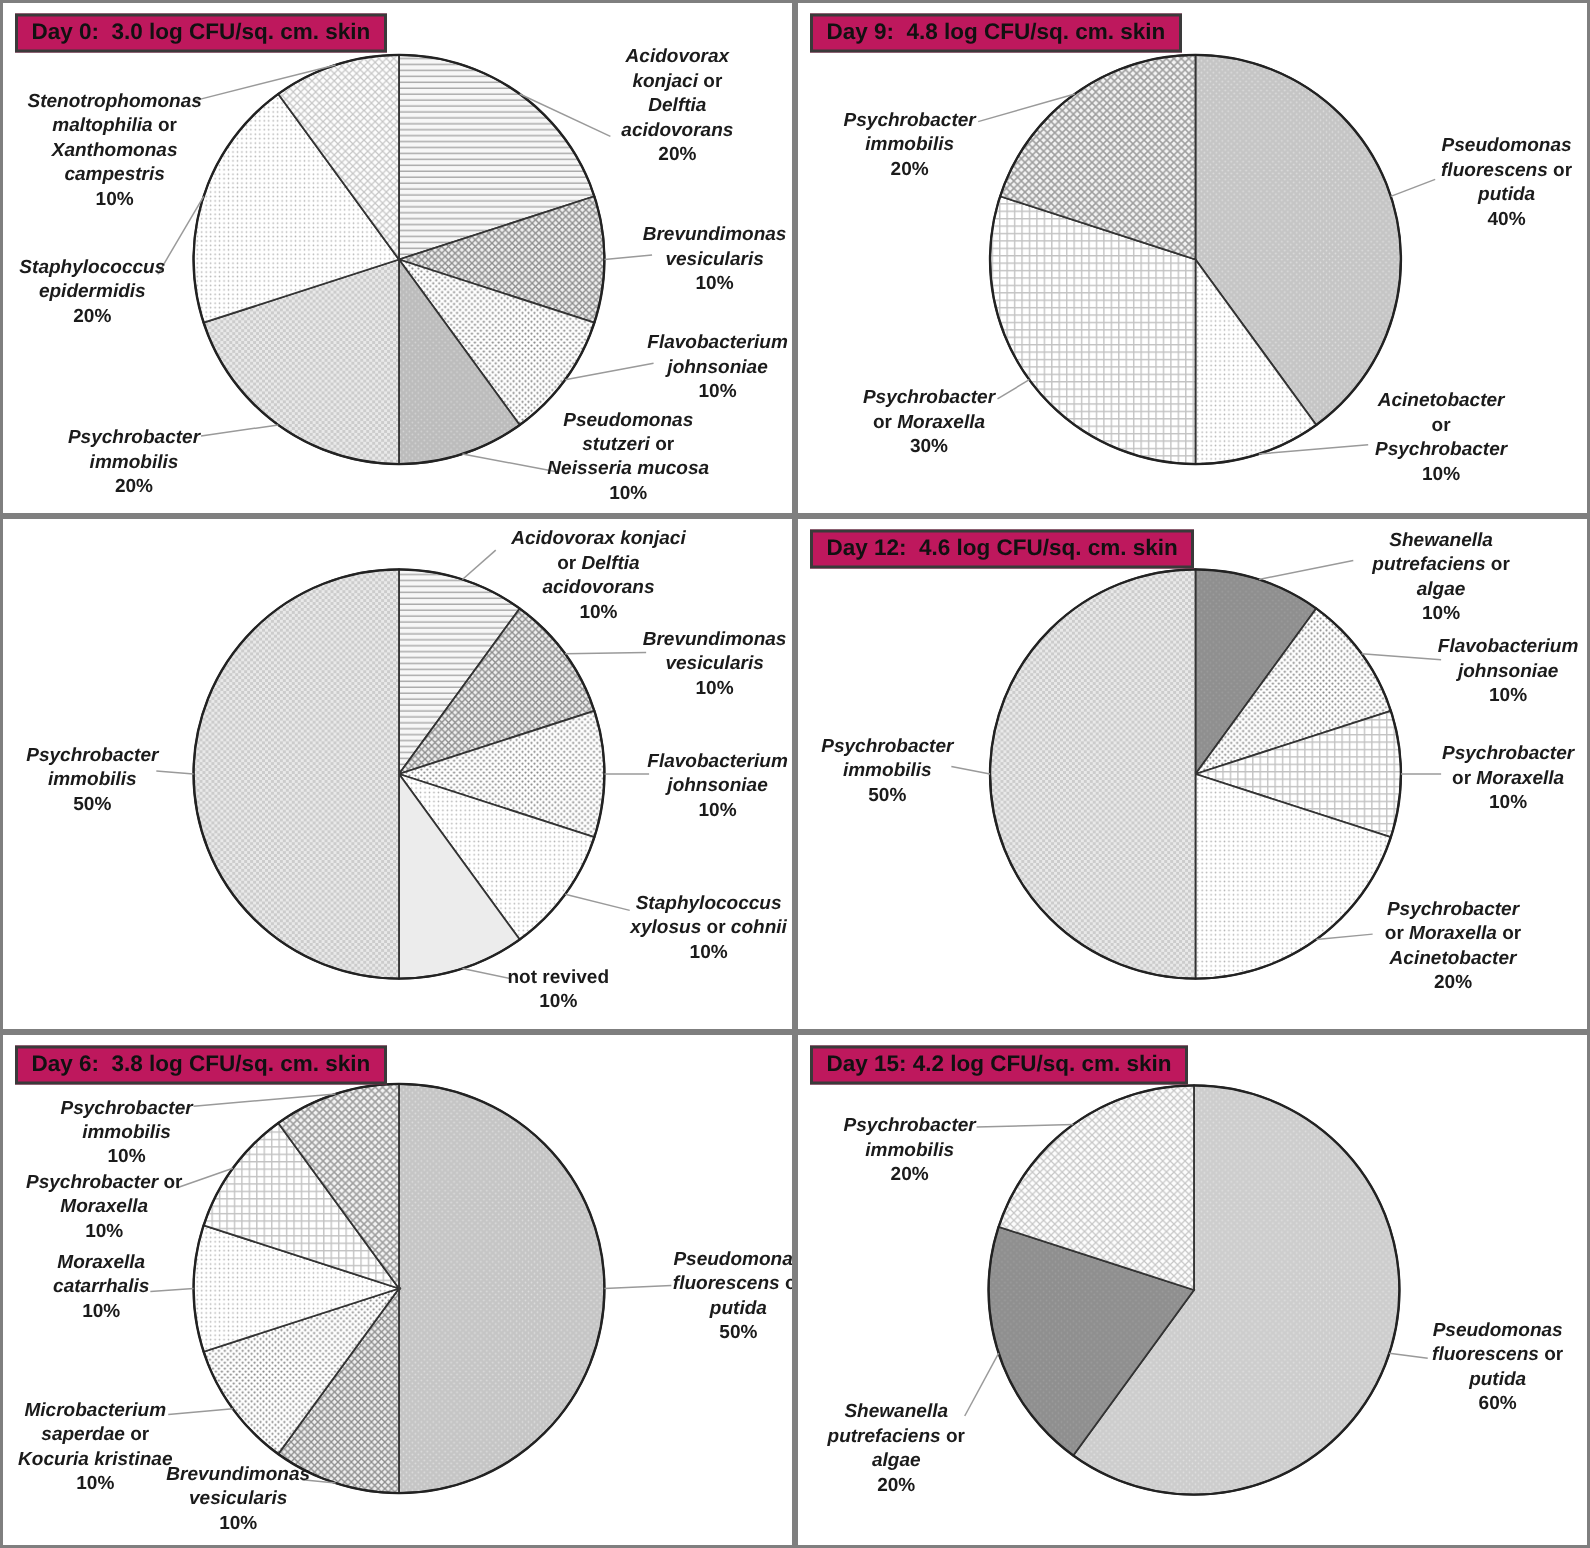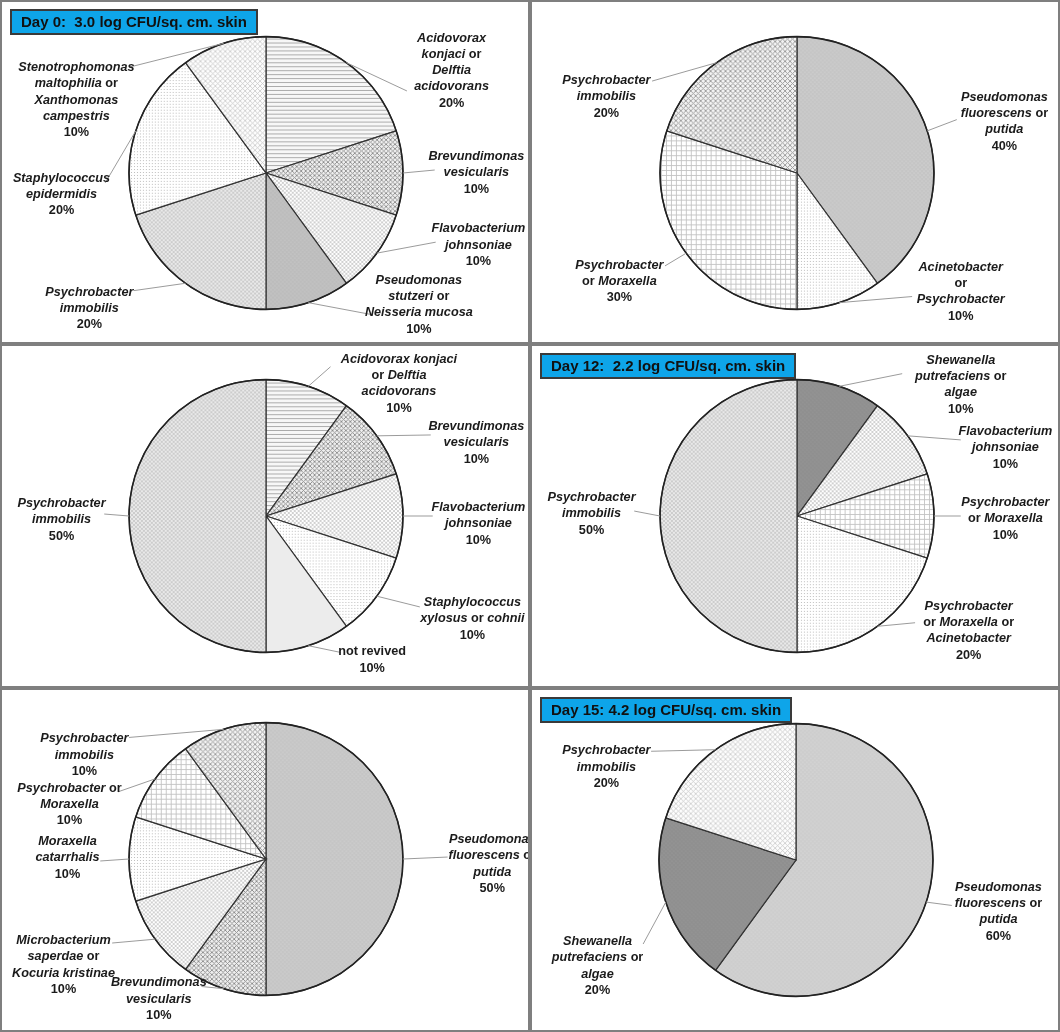--- a/index.html
+++ b/index.html
@@ -15,21 +15,21 @@
     position:relative;
     box-sizing:border-box;
     border:2px solid #7f7f7f;
     background:#ffffff;
     overflow:hidden;
   }
   .pie-host{position:absolute;left:0;top:0;right:0;bottom:0;}
   .pie-host svg{display:block;width:100%;height:100%;}
   .title-box{
     position:absolute;left:8px;top:7px;z-index:5;
-    background:#0ea5e9;
+    background:#be185d;
     border:2px solid #3a3a3a;
     padding:2px 9px 3px 9px;
     font-size:15px;font-weight:700;color:#111;
     white-space:pre;
   }
 </style>
 </head>
 <body>
 
 <div class="board">
@@ -154,20 +154,21 @@
           <line x1="134" y1="267" x2="155.4" y2="254.1" stroke="#9a9a9a" stroke-width="1"></line>
           <text x="88" y="270" text-anchor="middle" font-size="12.8" font-weight="700" fill="#1b1b1b"><tspan font-style="italic">Psychrobacter</tspan></text>
           <text x="88" y="286.5" text-anchor="middle" font-size="12.8" font-weight="700" fill="#1b1b1b"><tspan font-style="normal">or</tspan><tspan font-style="italic">&nbsp;Moraxella</tspan></text>
           <text x="88" y="303" text-anchor="middle" font-size="12.8" font-weight="700" fill="#1b1b1b"><tspan font-style="normal">30%</tspan></text>
           <line x1="121" y1="80" x2="185.9" y2="61.4" stroke="#9a9a9a" stroke-width="1"></line>
           <text x="75" y="83" text-anchor="middle" font-size="12.8" font-weight="700" fill="#1b1b1b"><tspan font-style="italic">Psychrobacter</tspan></text>
           <text x="75" y="99.5" text-anchor="middle" font-size="12.8" font-weight="700" fill="#1b1b1b"><tspan font-style="italic">immobilis</tspan></text>
           <text x="75" y="116" text-anchor="middle" font-size="12.8" font-weight="700" fill="#1b1b1b"><tspan font-style="normal">20%</tspan></text>
         </svg>
       </div>
+    <div class="title-box"><span>Day 9:  4.8 log CFU/sq. cm. skin</span></div>
   </section>
   <section class="panel">
     <div class="pie-host">
         <svg viewBox="0 0 530 344" preserveAspectRatio="none" style="font-family: &quot;Liberation Sans&quot;, sans-serif;">
           <defs>
             <pattern id="pt2-hlines" patternUnits="userSpaceOnUse" width="4" height="4">
               <rect width="4" height="4" fill="#f7f7f7"></rect>
               <line x1="0" y1="1.5" x2="4" y2="1.5" stroke="#ababab" stroke-width="1"></line>
             </pattern>
             <pattern id="pt2-diag" patternUnits="userSpaceOnUse" width="4.5" height="4.5">
@@ -274,21 +275,21 @@
           <text x="440" y="267" text-anchor="middle" font-size="12.8" font-weight="700" fill="#1b1b1b"><tspan font-style="italic">Psychrobacter</tspan></text>
           <text x="440" y="283.5" text-anchor="middle" font-size="12.8" font-weight="700" fill="#1b1b1b"><tspan font-style="normal">or</tspan><tspan font-style="italic">&nbsp;Moraxella</tspan><tspan font-style="normal">&nbsp;or</tspan></text>
           <text x="440" y="300" text-anchor="middle" font-size="12.8" font-weight="700" fill="#1b1b1b"><tspan font-style="italic">Acinetobacter</tspan></text>
           <text x="440" y="316.5" text-anchor="middle" font-size="12.8" font-weight="700" fill="#1b1b1b"><tspan font-style="normal">20%</tspan></text>
           <line x1="103" y1="167" x2="129.0" y2="172.0" stroke="#9a9a9a" stroke-width="1"></line>
           <text x="60" y="157" text-anchor="middle" font-size="12.8" font-weight="700" fill="#1b1b1b"><tspan font-style="italic">Psychrobacter</tspan></text>
           <text x="60" y="173.5" text-anchor="middle" font-size="12.8" font-weight="700" fill="#1b1b1b"><tspan font-style="italic">immobilis</tspan></text>
           <text x="60" y="190" text-anchor="middle" font-size="12.8" font-weight="700" fill="#1b1b1b"><tspan font-style="normal">50%</tspan></text>
         </svg>
       </div>
-    <div class="title-box"><span>Day 12:  2.2 log CFU/sq. cm. skin</span></div>
+    <div class="title-box"><span>Day 12:  4.6 log CFU/sq. cm. skin</span></div>
   </section>
   <section class="panel">
     <div class="pie-host">
         <svg viewBox="0 0 530 344" preserveAspectRatio="none" style="font-family: &quot;Liberation Sans&quot;, sans-serif;">
           <defs>
             <pattern id="pt4-graydots" patternUnits="userSpaceOnUse" width="4" height="4">
               <rect width="4" height="4" fill="#c5c5c5"></rect>
               <circle cx="1" cy="1" r="0.6" fill="#dedede"></circle>
               <circle cx="3" cy="3" r="0.6" fill="#dedede"></circle>
             </pattern>
@@ -342,20 +343,21 @@
           <line x1="117" y1="103" x2="154.4" y2="89.9" stroke="#9a9a9a" stroke-width="1"></line>
           <text x="68" y="103" text-anchor="middle" font-size="12.8" font-weight="700" fill="#1b1b1b"><tspan font-style="italic">Psychrobacter</tspan><tspan font-style="normal">&nbsp;or</tspan></text>
           <text x="68" y="119.5" text-anchor="middle" font-size="12.8" font-weight="700" fill="#1b1b1b"><tspan font-style="italic">Moraxella</tspan></text>
           <text x="68" y="136" text-anchor="middle" font-size="12.8" font-weight="700" fill="#1b1b1b"><tspan font-style="normal">10%</tspan></text>
           <line x1="128" y1="48" x2="223.4" y2="39.8" stroke="#9a9a9a" stroke-width="1"></line>
           <text x="83" y="53" text-anchor="middle" font-size="12.8" font-weight="700" fill="#1b1b1b"><tspan font-style="italic">Psychrobacter</tspan></text>
           <text x="83" y="69.5" text-anchor="middle" font-size="12.8" font-weight="700" fill="#1b1b1b"><tspan font-style="italic">immobilis</tspan></text>
           <text x="83" y="86" text-anchor="middle" font-size="12.8" font-weight="700" fill="#1b1b1b"><tspan font-style="normal">10%</tspan></text>
         </svg>
       </div>
+    <div class="title-box"><span>Day 6:  3.8 log CFU/sq. cm. skin</span></div>
   </section>
   <section class="panel">
     <div class="pie-host">
         <svg viewBox="0 0 530 344" preserveAspectRatio="none" style="font-family: &quot;Liberation Sans&quot;, sans-serif;">
           <defs>
             <pattern id="pt5-graylight" patternUnits="userSpaceOnUse" width="4" height="4">
               <rect width="4" height="4" fill="#cdcdcd"></rect>
               <circle cx="1" cy="1" r="0.6" fill="#e0e0e0"></circle>
               <circle cx="3" cy="3" r="0.6" fill="#e0e0e0"></circle>
             </pattern>

